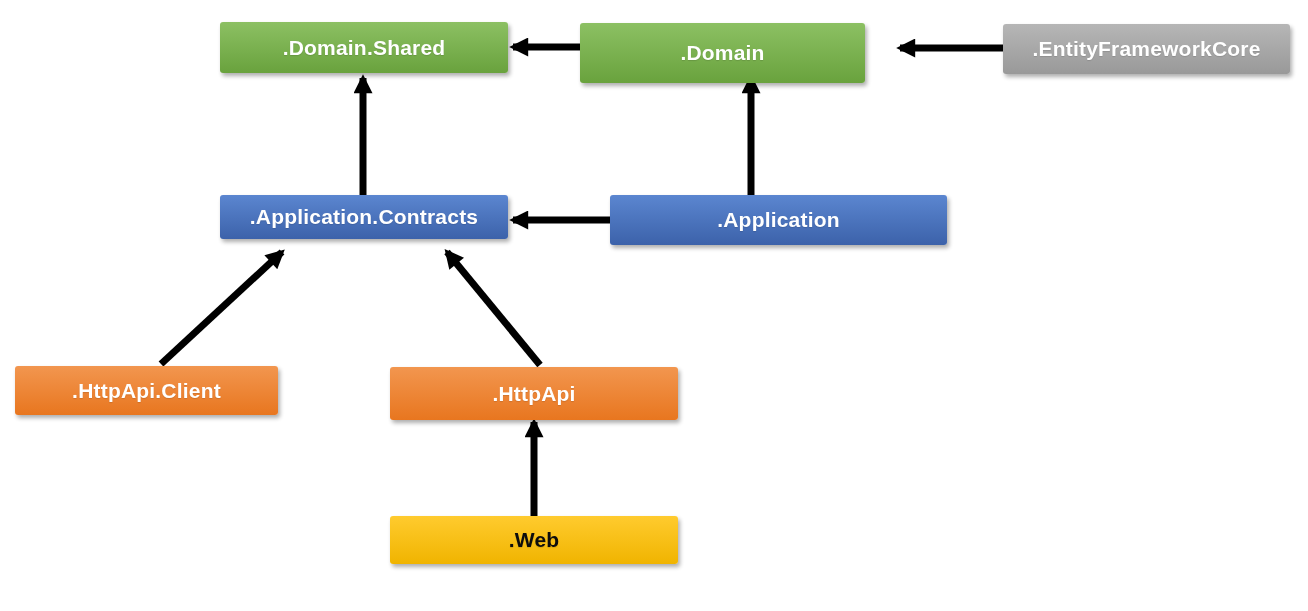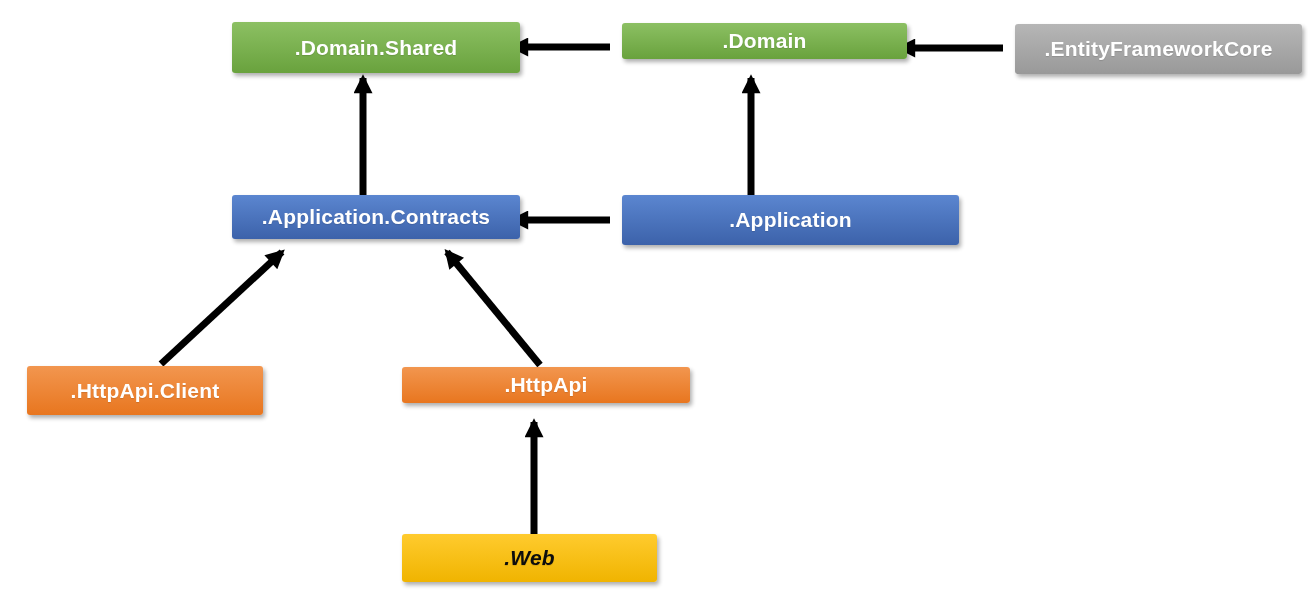--- a/index.html
+++ b/index.html
@@ -28,21 +28,20 @@
     display: flex;
     align-items: center;
     justify-content: center;
     font-weight: bold;
     font-size: 21px;
     letter-spacing: 0.2px;
     border-radius: 3px;
     box-shadow: 2px 3px 4px rgba(0,0,0,0.32);
     white-space: nowrap;
     text-shadow: 0 1px 1px rgba(0,0,0,0.12);
-    margin-left: 12px;
   }
 </style>
 </head>
 <body>
 
 <div class="canvas">
 
   <svg class="edges" xmlns="http://www.w3.org/2000/svg" viewBox="0 0 1308 611">
     <defs>
       <marker id="arrowhead" viewBox="0 0 10 10" refX="8" refY="5" markerWidth="21" markerHeight="19" markerUnits="userSpaceOnUse" orient="auto">
@@ -53,21 +52,21 @@
       <line x1="1003" y1="48" x2="900" y2="48" stroke="#000000" stroke-width="7" marker-end="url(#arrowhead)"></line>
       <line x1="363" y1="195" x2="363" y2="78" stroke="#000000" stroke-width="7" marker-end="url(#arrowhead)"></line>
       <line x1="751" y1="195" x2="751" y2="78" stroke="#000000" stroke-width="7" marker-end="url(#arrowhead)"></line>
       <line x1="610" y1="220" x2="513" y2="220" stroke="#000000" stroke-width="7" marker-end="url(#arrowhead)"></line>
       <line x1="161" y1="364" x2="282" y2="252" stroke="#000000" stroke-width="7" marker-end="url(#arrowhead)"></line>
       <line x1="540" y1="365" x2="447" y2="252" stroke="#000000" stroke-width="7" marker-end="url(#arrowhead)"></line>
       <line x1="534" y1="534" x2="534" y2="422" stroke="#000000" stroke-width="7" marker-end="url(#arrowhead)"></line>
     </svg>
 
   <div class="node" style="left: 220px; top: 22px; width: 288px; height: 51px; background: linear-gradient(rgb(140, 192, 99) 0%, rgb(105, 162, 61) 100%); color: rgb(255, 255, 255);">.Domain.Shared</div>
-  <div class="node" style="left: 610px; top: 23px; width: 285px; height: 36px; background: linear-gradient(rgb(140, 192, 99) 0%, rgb(105, 162, 61) 100%); color: rgb(255, 255, 255);">.Domain</div>
+  <div class="node" style="left: 580px; top: 23px; width: 285px; height: 60px; background: linear-gradient(rgb(140, 192, 99) 0%, rgb(105, 162, 61) 100%); color: rgb(255, 255, 255);">.Domain</div>
   <div class="node" style="left: 1003px; top: 24px; width: 287px; height: 50px; background: linear-gradient(rgb(182, 182, 182) 0%, rgb(153, 153, 153) 100%); color: rgb(255, 255, 255); text-align: right;">.EntityFrameworkCore</div>
   <div class="node" style="left: 220px; top: 195px; width: 288px; height: 44px; background: linear-gradient(rgb(91, 134, 208) 0%, rgb(60, 98, 170) 100%); color: rgb(255, 255, 255);">.Application.Contracts</div>
   <div class="node" style="left: 610px; top: 195px; width: 337px; height: 50px; background: linear-gradient(rgb(91, 134, 208) 0%, rgb(60, 98, 170) 100%); color: rgb(255, 255, 255);">.Application</div>
-  <div class="node" style="left: 15px; top: 366px; width: 236px; height: 49px; background: linear-gradient(rgb(242, 150, 79) 0%, rgb(232, 118, 31) 100%); color: rgb(255, 255, 255);">.HttpApi.Client</div>
-  <div class="node" style="left: 390px; top: 367px; width: 288px; height: 36px; background: linear-gradient(rgb(242, 150, 79) 0%, rgb(232, 118, 31) 100%); color: rgb(255, 255, 255);">.HttpApi</div>
-  <div class="node" style="left: 390px; top: 534px; width: 255px; height: 48px; background: linear-gradient(rgb(255, 203, 46) 0%, rgb(240, 180, 0) 100%); color: rgb(13, 13, 13); font-style: italic;">.Web</div>
+  <div class="node" style="left: 15px; top: 366px; width: 263px; height: 49px; background: linear-gradient(rgb(242, 150, 79) 0%, rgb(232, 118, 31) 100%); color: rgb(255, 255, 255);">.HttpApi.Client</div>
+  <div class="node" style="left: 390px; top: 367px; width: 288px; height: 53px; background: linear-gradient(rgb(242, 150, 79) 0%, rgb(232, 118, 31) 100%); color: rgb(255, 255, 255);">.HttpApi</div>
+  <div class="node" style="left: 390px; top: 516px; width: 288px; height: 48px; background: linear-gradient(rgb(255, 203, 46) 0%, rgb(240, 180, 0) 100%); color: rgb(13, 13, 13);">.Web</div>
 
 </div>
 
 </body></html>

